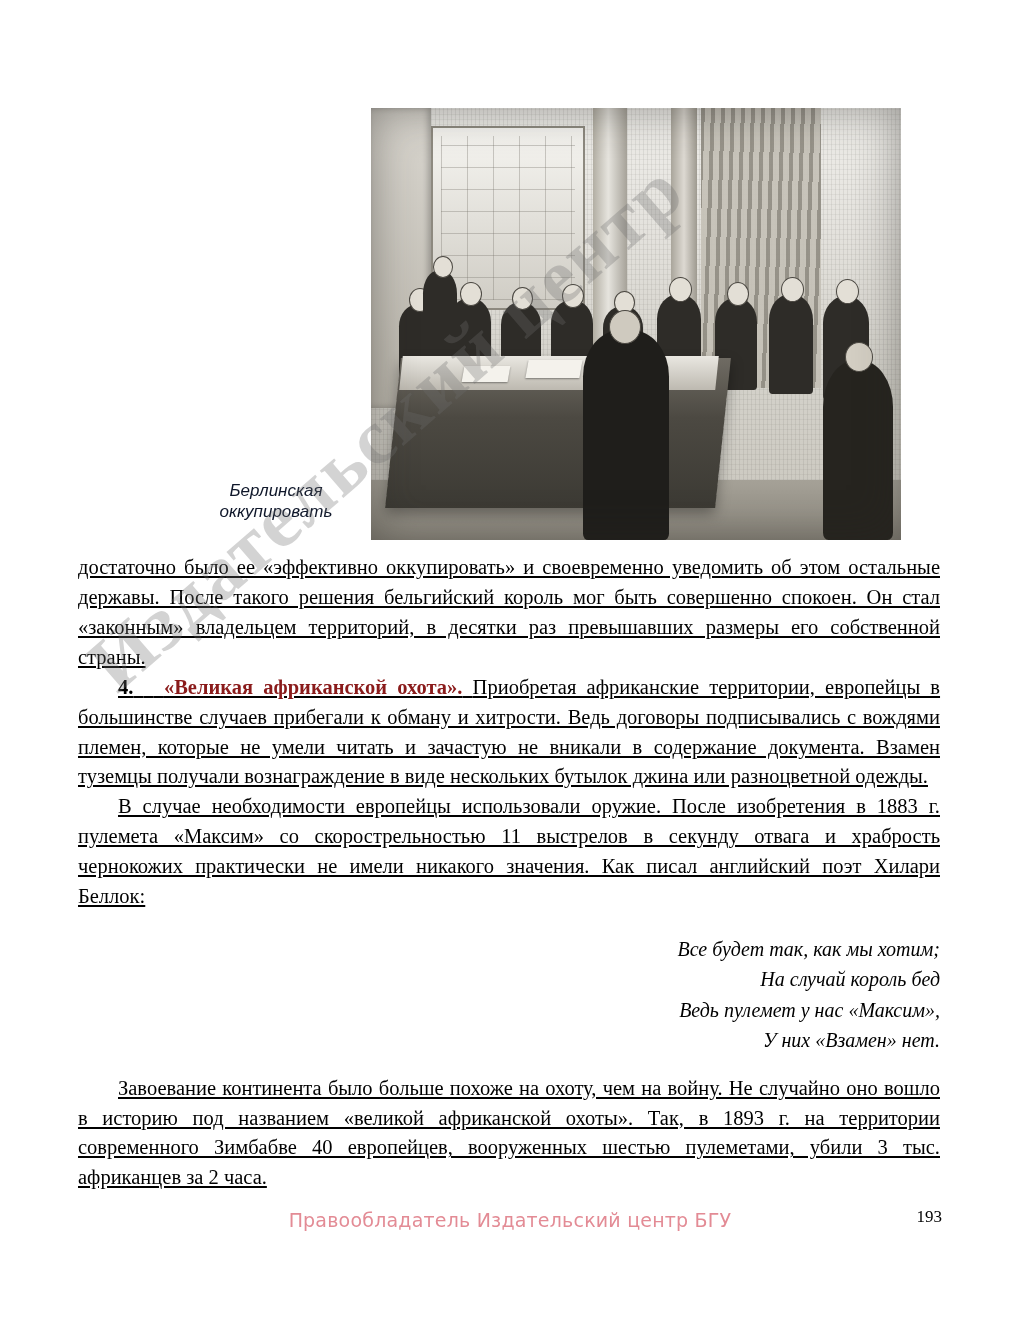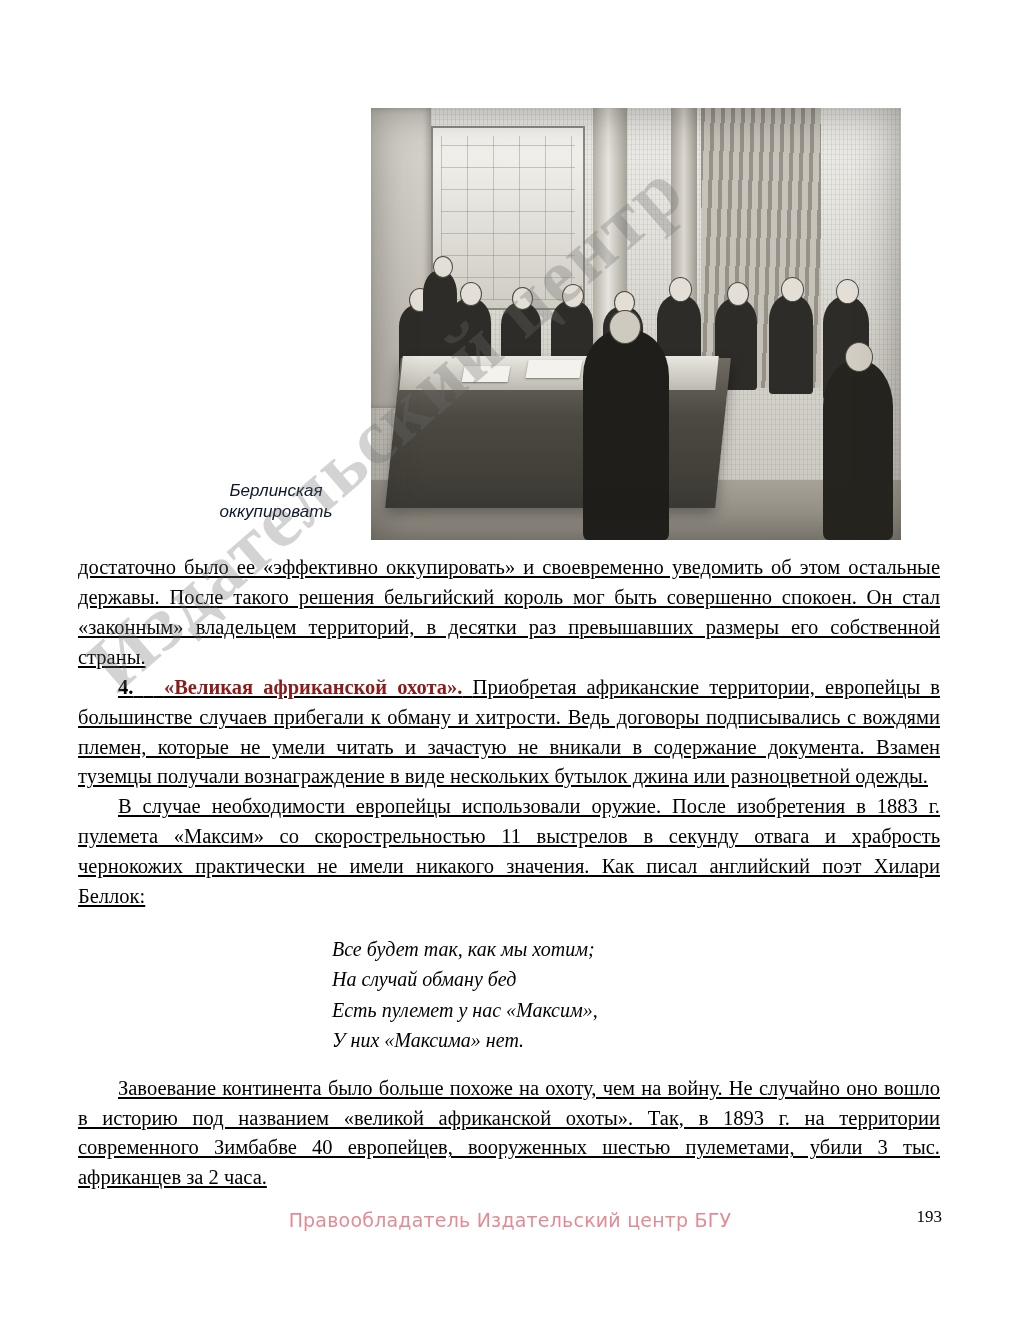--- a/index.html
+++ b/index.html
@@ -169,21 +169,21 @@
   }
 
   .verse {
     margin: 22px 0 18px 0;
     padding-left: 254px;
     font-style: italic;
     font-size: 20px;
     line-height: 1.52;
     text-align: left;
   }
-  .verse div { white-space: nowrap; }
+  .verse div { white-space: nowrap; text-align: right; }
 
   
   .footer {
     position: absolute;
     left: 0;
     bottom: 88px;
     width: 100%;
     height: 30px;
   }
   .footer-note {
@@ -304,23 +304,23 @@
       <span class="lead-num">4.</span>
       <span>&nbsp;</span>
       <span class="highlight-title">«Великая африканской охота».</span>
       <span> Приобретая африканские территории, европейцы в большинстве случаев прибегали к обману и хитрости. Ведь договоры подписывались с вождями племен, которые не умели читать и зачастую не вникали в содержание документа. Взамен туземцы получали вознаграждение в виде нескольких бутылок джина или разноцветной одежды.</span>
     </p>
 
     <p class="indent">В случае необходимости европейцы использовали оружие. После изобретения в 1883 г. пулемета «Максим» со скорострельностью 11 выстрелов в секунду отвага и храбрость чернокожих практически не имели никакого значения. Как писал английский поэт Хилари Беллок:</p>
 
     <div class="verse">
       <div>Все будет так, как мы хотим;</div>
-      <div>На случай обману бед</div>
-      <div>Есть пулемет у нас «Максим»,</div>
-      <div>У них «Максима» нет.</div>
+      <div>На случай король бед</div>
+      <div>Ведь пулемет у нас «Максим»,</div>
+      <div>У них «Взамен» нет.</div>
     </div>
 
     <p class="indent">Завоевание континента было больше похоже на охоту, чем на войну. Не случайно оно вошло в историю под названием «великой африканской охоты». Так, в 1893 г. на территории современного Зимбабве 40 европейцев, вооруженных шестью пулеметами, убили 3 тыс. африканцев за 2 часа.</p>
   </div>
 
   <div class="watermark">
     <span>Издательский центр</span>
   </div>
 
   <div class="footer">

